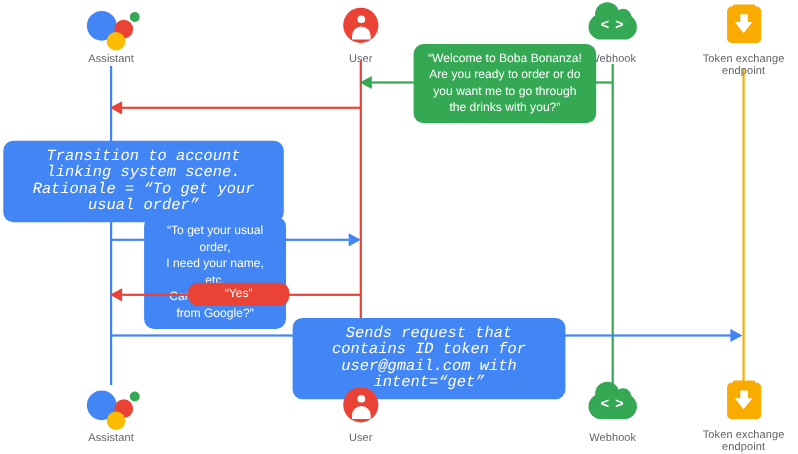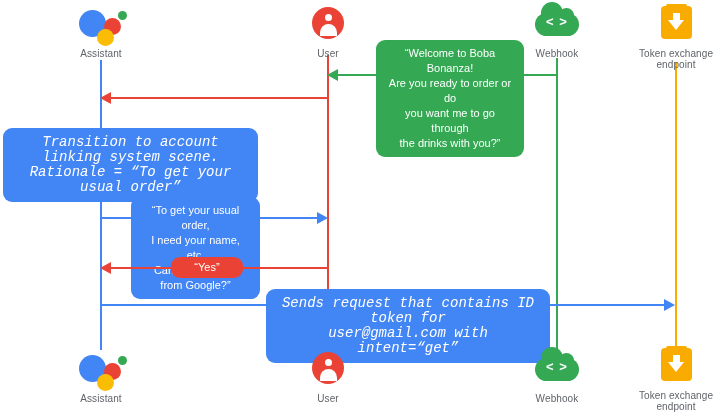--- a/index.html
+++ b/index.html
@@ -228,44 +228,44 @@
       <span class="endpoint-box"></span>
       <span class="endpoint-arrow-stem"></span>
       <span class="endpoint-arrow-head"></span>
     </div>
     <div class="actor-label">Token exchange
 endpoint</div>
   </div>
 
   <div class="msg-line" style="left:338px; top:74px; width:219px; background:#34A853;"></div>
   <div class="arrow-head arrow-left" style="left:327px; top:69px; color:#34A853;"></div>
-  <div class="bubble bubble-speech" style="left:376px; top:40px; width:148px; background:#34A853;">“Welcome to Boba Bonanza!
+  <div class="bubble bubble-speech" style="left:376px; top:40px; width:166px; background:#34A853;">“Welcome to Boba Bonanza!
 Are you ready to order or do
 you want me to go through
 the drinks with you?”</div>
 
   <div class="msg-line" style="left:111px; top:97px; width:217px; background:#EA4335;"></div>
   <div class="arrow-head arrow-left" style="left:100px; top:92px; color:#EA4335;"></div>
 
   <div class="bubble bubble-note" style="left:3px; top:128px; width:255px; background:#4285F4;">Transition to account linking system scene.
 Rationale = “To get your usual order”</div>
 
   <div class="msg-line" style="left:100px; top:217px; width:217px; background:#4285F4;"></div>
   <div class="arrow-head arrow-right" style="left:317px; top:212px; color:#4285F4;"></div>
   <div class="bubble bubble-speech" style="left:131px; top:197px; width:129px; background:#4285F4;">“To get your usual order,
 I need your name, etc.
 Can I have those from Google?”</div>
 
   <div class="msg-line" style="left:111px; top:267px; width:217px; background:#EA4335;"></div>
   <div class="arrow-head arrow-left" style="left:100px; top:262px; color:#EA4335;"></div>
-  <div class="bubble bubble-speech" style="left:171px; top:257px; width:72px; background:#EA4335; padding:3px 20px;">“Yes”</div>
+  <div class="bubble bubble-speech" style="left:171px; top:257px; width:92px; background:#EA4335; padding:3px 20px;">“Yes”</div>
 
   <div class="msg-line" style="left:100px; top:304px; width:565px; background:#4285F4;"></div>
   <div class="arrow-head arrow-right" style="left:664px; top:299px; color:#4285F4;"></div>
-  <div class="bubble bubble-note" style="left:266px; top:289px; width:284px; background:#4285F4;font-style:italic;">Sends request that contains ID token for
+  <div class="bubble bubble-note" style="left:266px; top:289px; width:248px; background:#4285F4;font-style:italic;">Sends request that contains ID token for
 user@gmail.com with intent=“get”</div>
 
   <div class="actor" style="left:101px; top:348px;">
     <div class="actor-icon">
       <span class="dot dot-blue"></span>
       <span class="dot dot-red"></span>
       <span class="dot dot-yellow"></span>
       <span class="dot dot-green"></span>
     </div>
     <div class="actor-label">Assistant</div>

